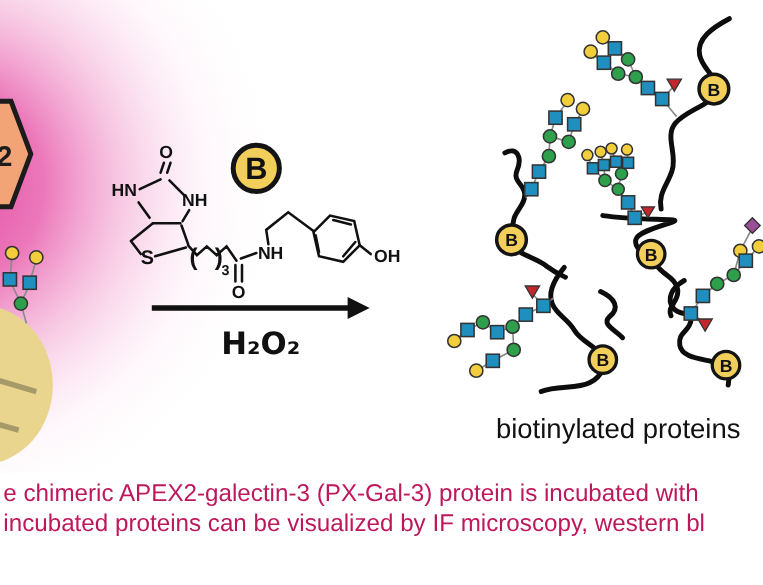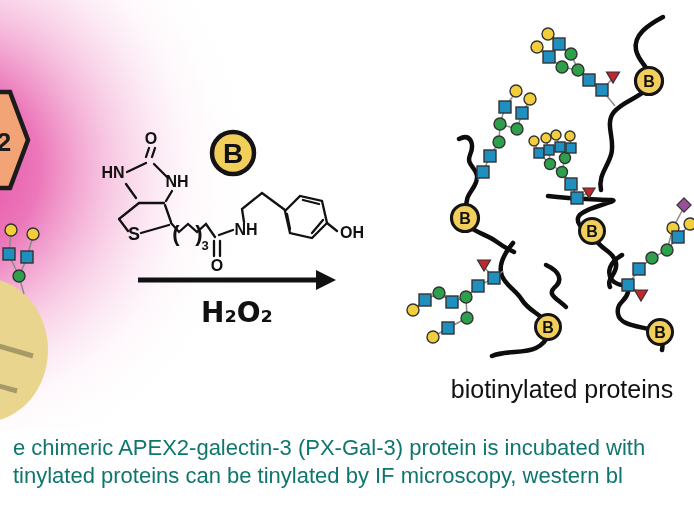--- a/index.html
+++ b/index.html
@@ -20,22 +20,22 @@
   .ny{fill:#F2CE3C;stroke:#333;stroke-width:1.4;}
   .nt{fill:#C1272D;stroke:#333;stroke-width:1.2;}
   .np{fill:#9B4F96;stroke:#333;stroke-width:1.2;}
   .badge-c{fill:#F2CF5B;stroke:#141414;}
   .badge-t{font:bold 16px "Liberation Sans",sans-serif;fill:#111;text-anchor:middle;}
   .badge-t-big{font:bold 28px "Liberation Sans",sans-serif;fill:#111;text-anchor:middle;}
   .hex-t{font:bold 26px "Liberation Sans",sans-serif;fill:#1c1c1c;text-anchor:middle;}
   .h2o2-t{font:bold 28px "DejaVu Sans",sans-serif;fill:#111;text-anchor:middle;}
   .prod-t{font:25px "Liberation Sans",sans-serif;fill:#111;text-anchor:middle;}
   
-  .caption{position:absolute;left:13px;top:434px;font-size:22px;line-height:27.5px;
-           color:#0f766e;white-space:nowrap;}
+  .caption{position:absolute;left:3px;top:434px;font-size:22px;line-height:27.5px;
+           color:#be185d;white-space:nowrap;}
 </style>
 </head>
 <body>
 
 <div class="stage">
   <svg class="figure-svg" width="694" height="430" viewBox="0 0 694 430">
     <defs>
       <radialGradient id="pg" gradientUnits="userSpaceOnUse" cx="-55" cy="168" r="315">
         <stop offset="0" stop-color="#E23C9C" stop-opacity="0.96"></stop>
         <stop offset="0.3" stop-color="#E85FAD" stop-opacity="0.85"></stop>
@@ -200,15 +200,15 @@
     <g>
       <circle class="badge-c" cx="660" cy="332" r="12.5" stroke-width="3"></circle>
       <text class="badge-t" x="660" y="338">B</text>
     </g>
 
     <text class="prod-t" x="562" y="398">biotinylated proteins</text>
   </svg>
 
   <div class="caption">
     <div>e chimeric APEX2-galectin-3 (PX-Gal-3) protein is incubated with</div>
-    <div>tinylated proteins can be tinylated by IF microscopy, western bl</div>
+    <div>incubated proteins can be visualized by IF microscopy, western bl</div>
   </div>
 </div>
 
 </body></html>

